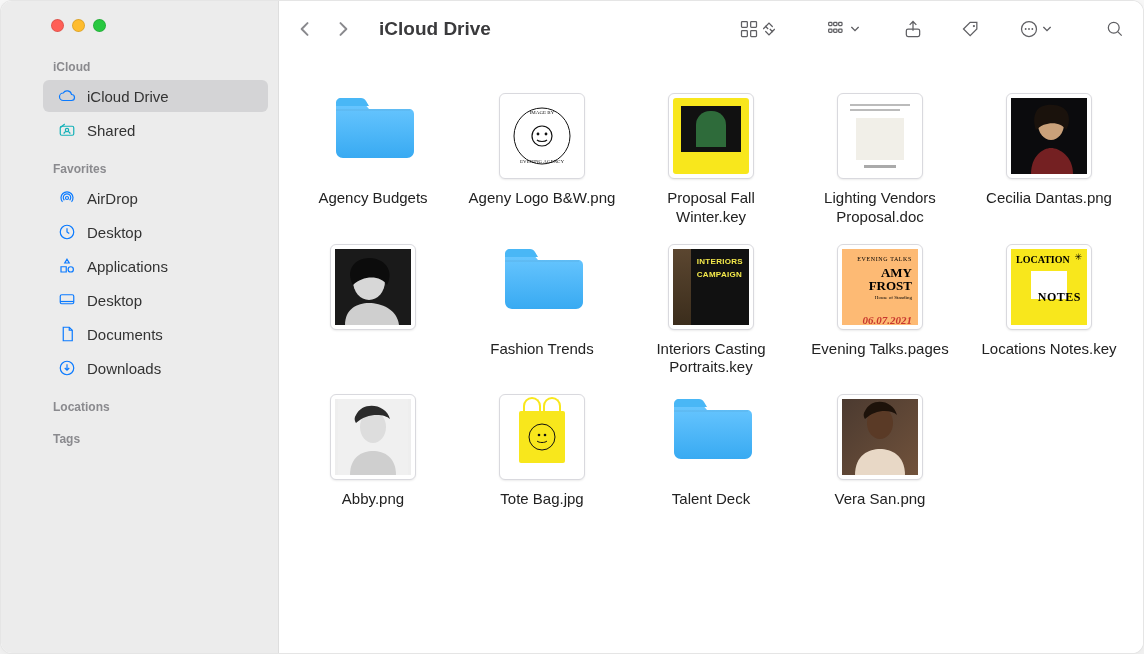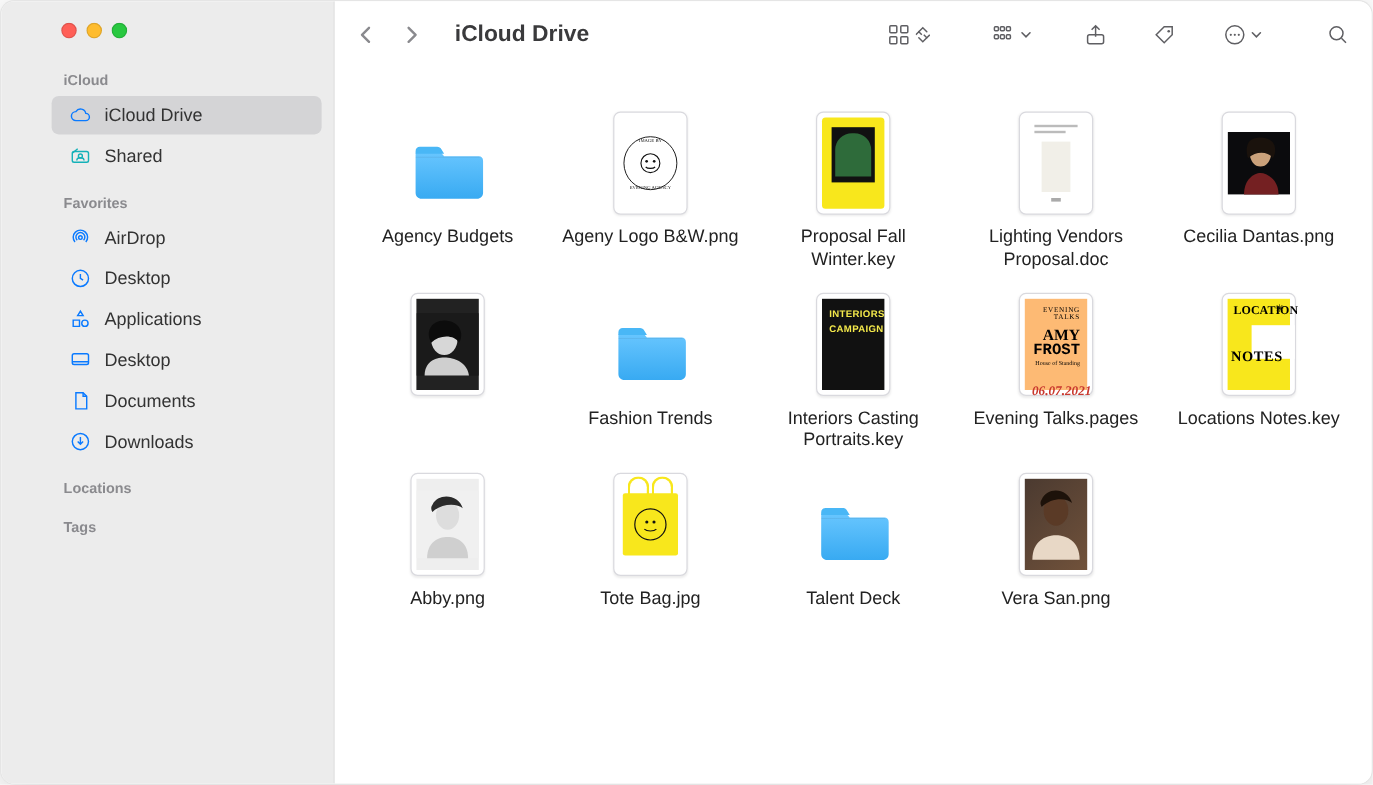--- a/index.html
+++ b/index.html
@@ -24,21 +24,21 @@
     .navbtns { display:flex; gap:10px; margin-right:14px; }
     .navbtn { width:28px; height:28px; display:flex; align-items:center; justify-content:center; color:#8a8a8e; border-radius:6px; }
     .title { font-size:19px; font-weight:600; color:#3a3a3c; margin-right:auto; }
     .toolctl { display:flex; align-items:center; color:#5f5f63; margin-left:28px; }
     .toolctl svg { width:20px; height:20px; stroke:currentColor; fill:none; stroke-width:1.5; }
     .toolctl .chev { width:12px; height:20px; }
     .spacer-l { margin-left:44px !important; }
     
     .grid { flex:1; overflow:auto; padding:36px 18px 10px 18px; display:grid; grid-template-columns:repeat(5, 1fr); column-gap:16px; row-gap:34px; align-content:start; justify-items:center;gap:17px; }
     .cell { width:152px; display:flex; flex-direction:column; align-items:center; }
-    .thumb { width:62px; height:86px; border-radius:6px; display:flex; align-items:flex-end; justify-content:center; margin-bottom:10px; }
+    .thumb { width:86px; height:86px; border-radius:6px; display:flex; align-items:flex-start; justify-content:center; margin-bottom:10px; }
     .thumb.doc { border:1px solid #d9d9de; background:#fff; padding:4px; box-shadow:0 1px 2px rgba(0,0,0,.08); }
     .thumb.folder svg{ width:86px; height:70px; }
     .label { font-size:15px; line-height:1.25; text-align:center; color:#222; max-width:150px; word-break:break-word; }
     
     .tv-logo { width:100%; height:100%; border-radius:3px; background:#fff; display:flex; align-items:center; justify-content:center; }
     .tv-logo svg{ width:66px; height:66px; }
     .tv-keynote { width:100%; height:100%; border-radius:3px; background:#f8e71c; position:relative; }
     .tv-keynote .bar{ position:absolute; left:8px; right:8px; top:8px; bottom:22px; background:#111; display:flex; align-items:center; justify-content:center; }
     .tv-keynote .per{ width:30px; height:36px; background:#2e6b3a; border-top-left-radius:14px; border-top-right-radius:14px; }
     .tv-docpage { width:100%; height:100%; background:#fff; position:relative; }
@@ -51,21 +51,21 @@
     .tv-bw svg{ width:100%; height:100%; }
     .tv-interiors { width:100%; height:100%; background:#111; display:flex; }
     .tv-interiors .l{ width:48%; background:linear-gradient(#5b4630,#3b2d1c); }
     .tv-interiors .r{ flex:1; display:flex; flex-direction:column; gap:4px; padding:8px 6px; }
     .tv-interiors .r span{ color:#f4e94b; font-weight:700; font-size:8px; letter-spacing:.3px; font-family:Arial; }
     .tv-matt { width:100%; height:100%; background:#fff; display:flex; align-items:center; justify-content:center; }
     .tv-matt svg{ width:60px; height:76px; }
     .tv-frost{ width:100%; height:100%; background:#fdba74; padding:7px 6px; font-family:"Times New Roman",serif; text-align:right; }
     .tv-frost .a{ font-size:6px; letter-spacing:.6px;}
     .tv-frost .b{ font-weight:900; font-size:13px; line-height:1; margin-top:4px;}
-    .tv-frost .c{ font-weight:900; font-size:13px; line-height:1;font-family:Liberation Mono, monospace;}
+    .tv-frost .c{ font-weight:900; font-size:13px; line-height:1;}
     .tv-frost .d{ font-size:5px; margin-top:3px;}
     .tv-frost .e{ color:#c9382e; font-weight:800; font-size:11px; font-style:italic; margin-top:14px;}
     .tv-loc{ width:100%; height:100%; background:#f8e71c; position:relative; font-family:"Times New Roman",serif; }
     .tv-loc .t{ position:absolute; top:5px; left:5px; font-weight:800; font-size:10px;}
     .tv-loc .p{ position:absolute; left:20px; top:22px; width:36px; height:28px; background:#fff;}
     .tv-loc .b{ position:absolute; bottom:20px; right:6px; font-weight:800; font-size:12px; letter-spacing:.5px;}
     .tv-loc .d{ position:absolute; top:3px; right:5px; font-size:9px;}
     .tv-tote{ width:100%; height:100%; background:#fff; display:flex; align-items:center; justify-content:center;}
     .tv-tote .bag{ width:46px; height:52px; background:#f8e71c; border-radius:2px; position:relative;}
     .tv-tote .bag::before,.tv-tote .bag::after{ content:""; position:absolute; top:-14px; width:14px; height:18px; border:2px solid #f8e71c; border-bottom:none; border-radius:10px 10px 0 0;}

